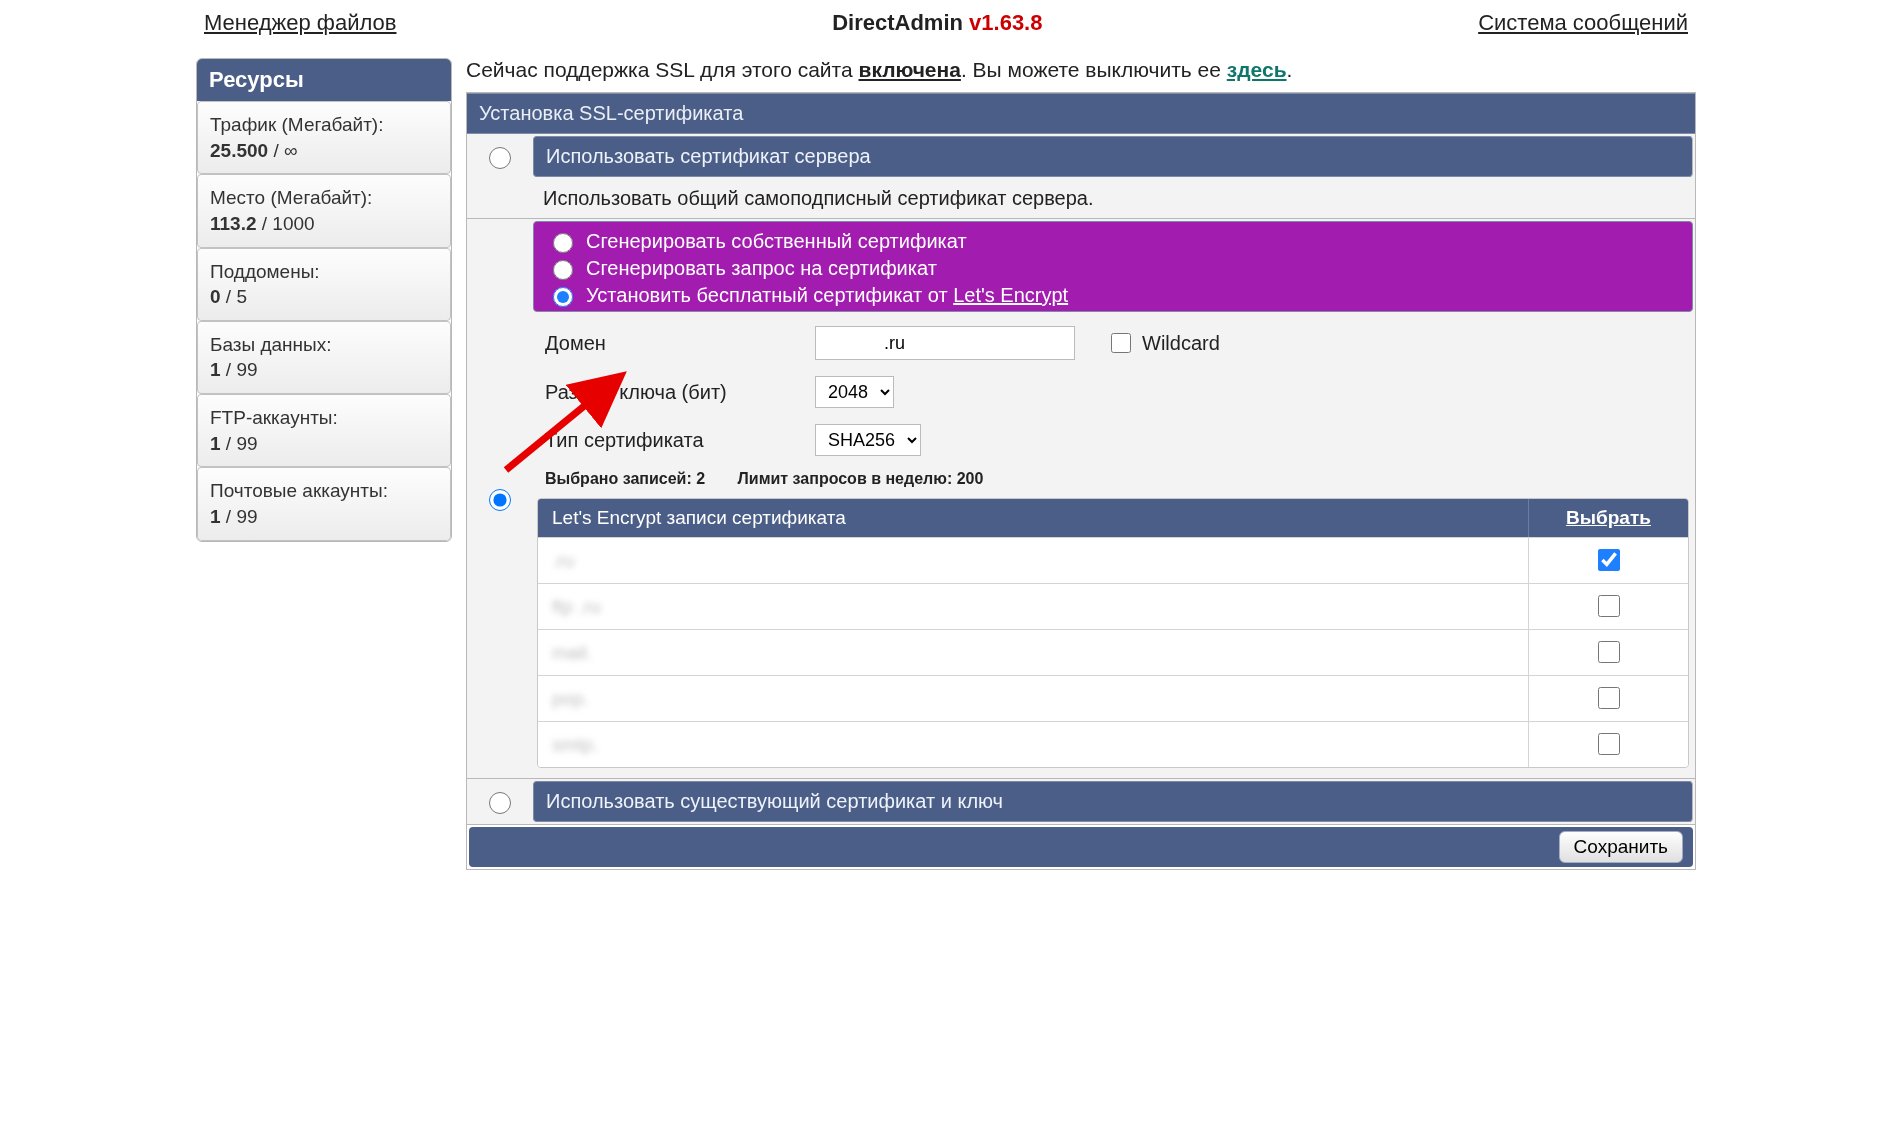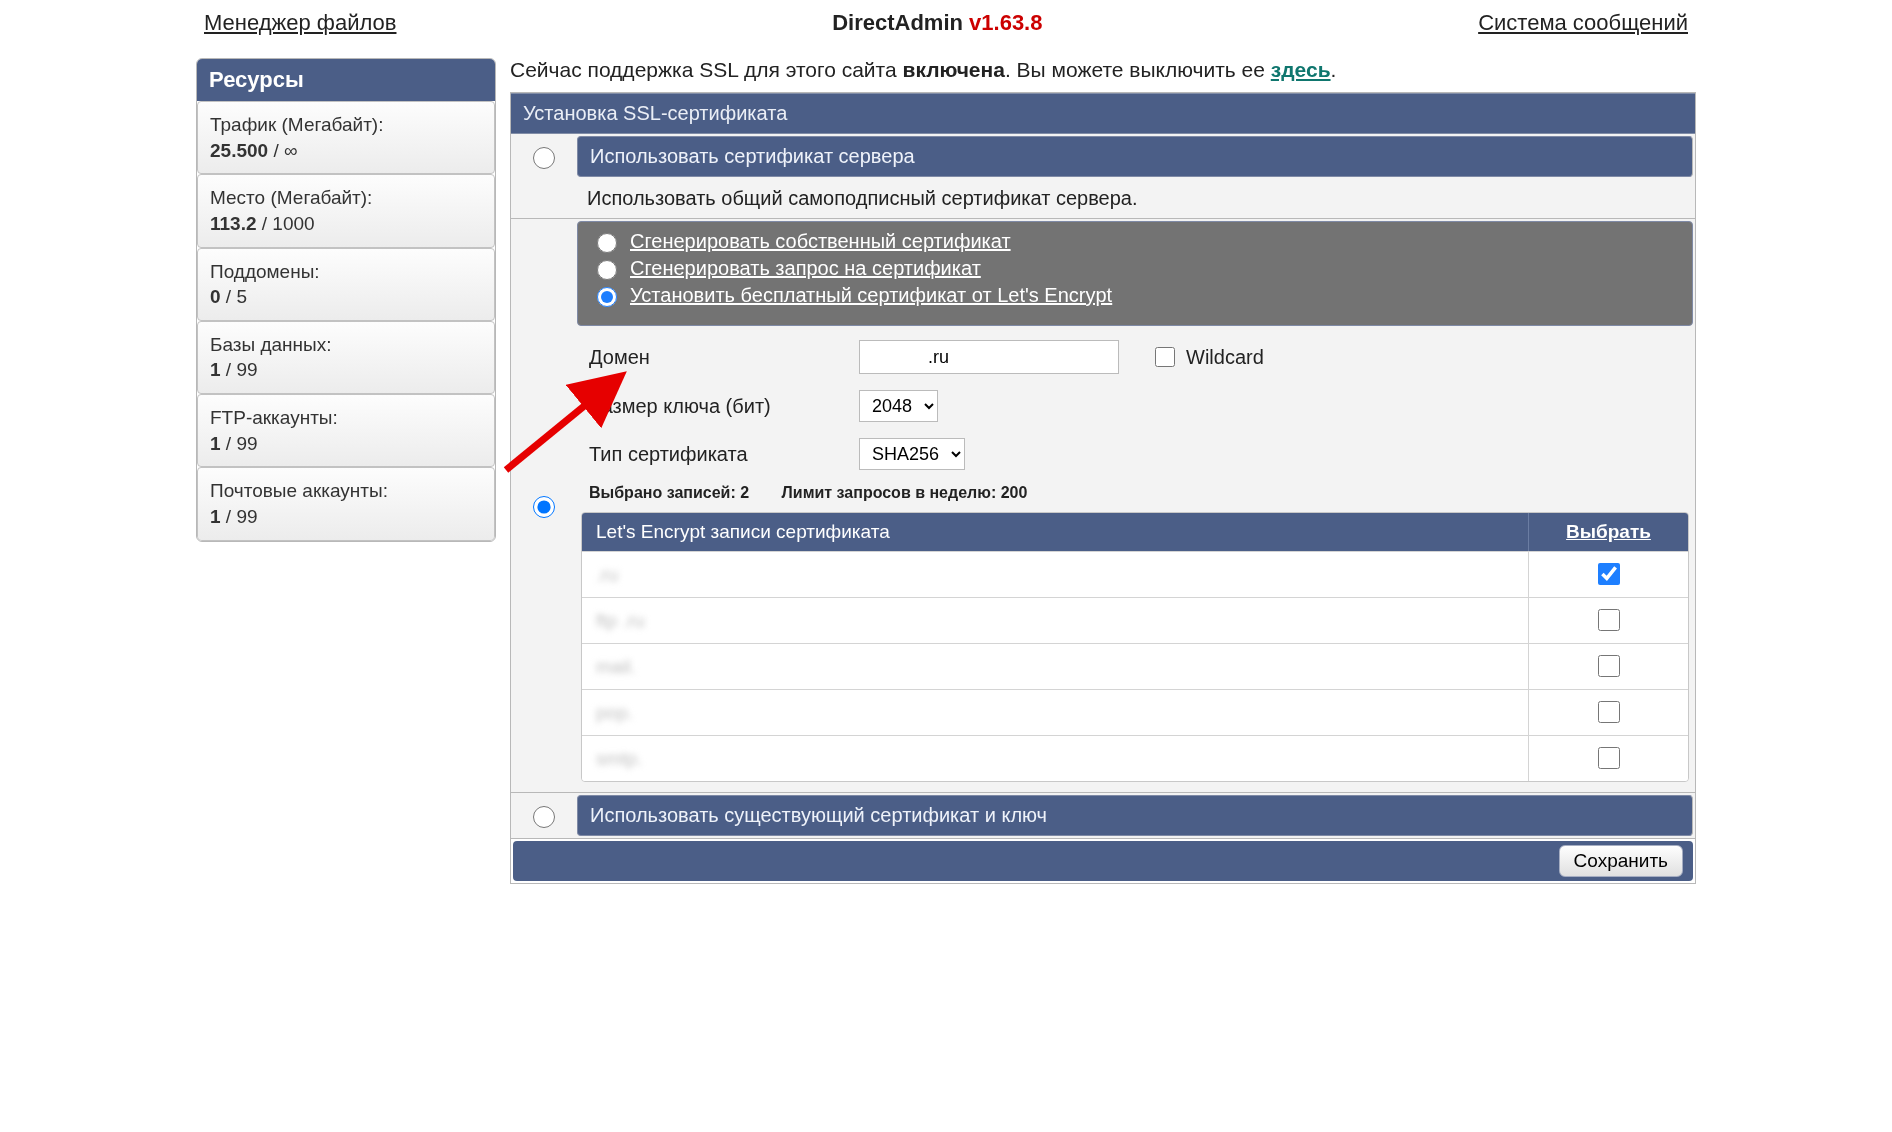--- a/index.html
+++ b/index.html
@@ -41,21 +41,21 @@
   .topbar .title .ver { color: #c00; }
 
   
   .columns {
     display: flex;
     gap: 14px;
     margin-top: 16px;
     align-items: flex-start;
   }
   .sidebar {
-    width: 300px;
+    width: 256px;
     border: 1px solid #b8b8b8;
     border-radius: 6px;
     background: #fff;
     overflow: hidden;
   }
   .sidebar-header {
     background: #4b5e87;
     color: #fff;
     font-weight: bold;
     font-size: 22px;
@@ -73,21 +73,21 @@
   }
   .stat .val { font-weight: bold; }
 
   .main { flex: 1; }
 
   .intro {
     font-size: 21px;
     margin-bottom: 10px;
     color: #222;
   }
-  .intro .bold { font-weight: bold; }
+  .intro .bold { font-weight: bold; text-decoration: underline; }
   .intro a { text-decoration: underline; font-weight: bold; }
 
   .panel {
     border: 1px solid #b8b8b8;
     border-radius: 0;
     overflow: hidden;
   }
   .panel-header {
     background: #4b5e87;
     color: #eaeef6;
@@ -125,27 +125,26 @@
     margin: 2px;
   }
   .desc-row {
     padding: 8px 12px;
     color: #222;
     font-size: 20px;
     background: #f3f3f3;
   }
 
   .sub-radios {
-    background: #737373;
+    background: #a21caf;
     color: #fff;
-    padding: 8px 14px 18px 14px;
+    padding: 8px 14px 4px 14px;
     border-radius: 4px;
     margin: 2px;
     border: 1px solid #7f8aa6;
-    text-decoration: underline;
   }
   .sub-radios label {
     display: flex;
     align-items: center;
     gap: 10px;
     font-size: 20px;
   }
   .sub-radios label + label { margin-top: 4px; }
   .sub-radios input[type=radio] {
     width: 20px; height: 20px;

